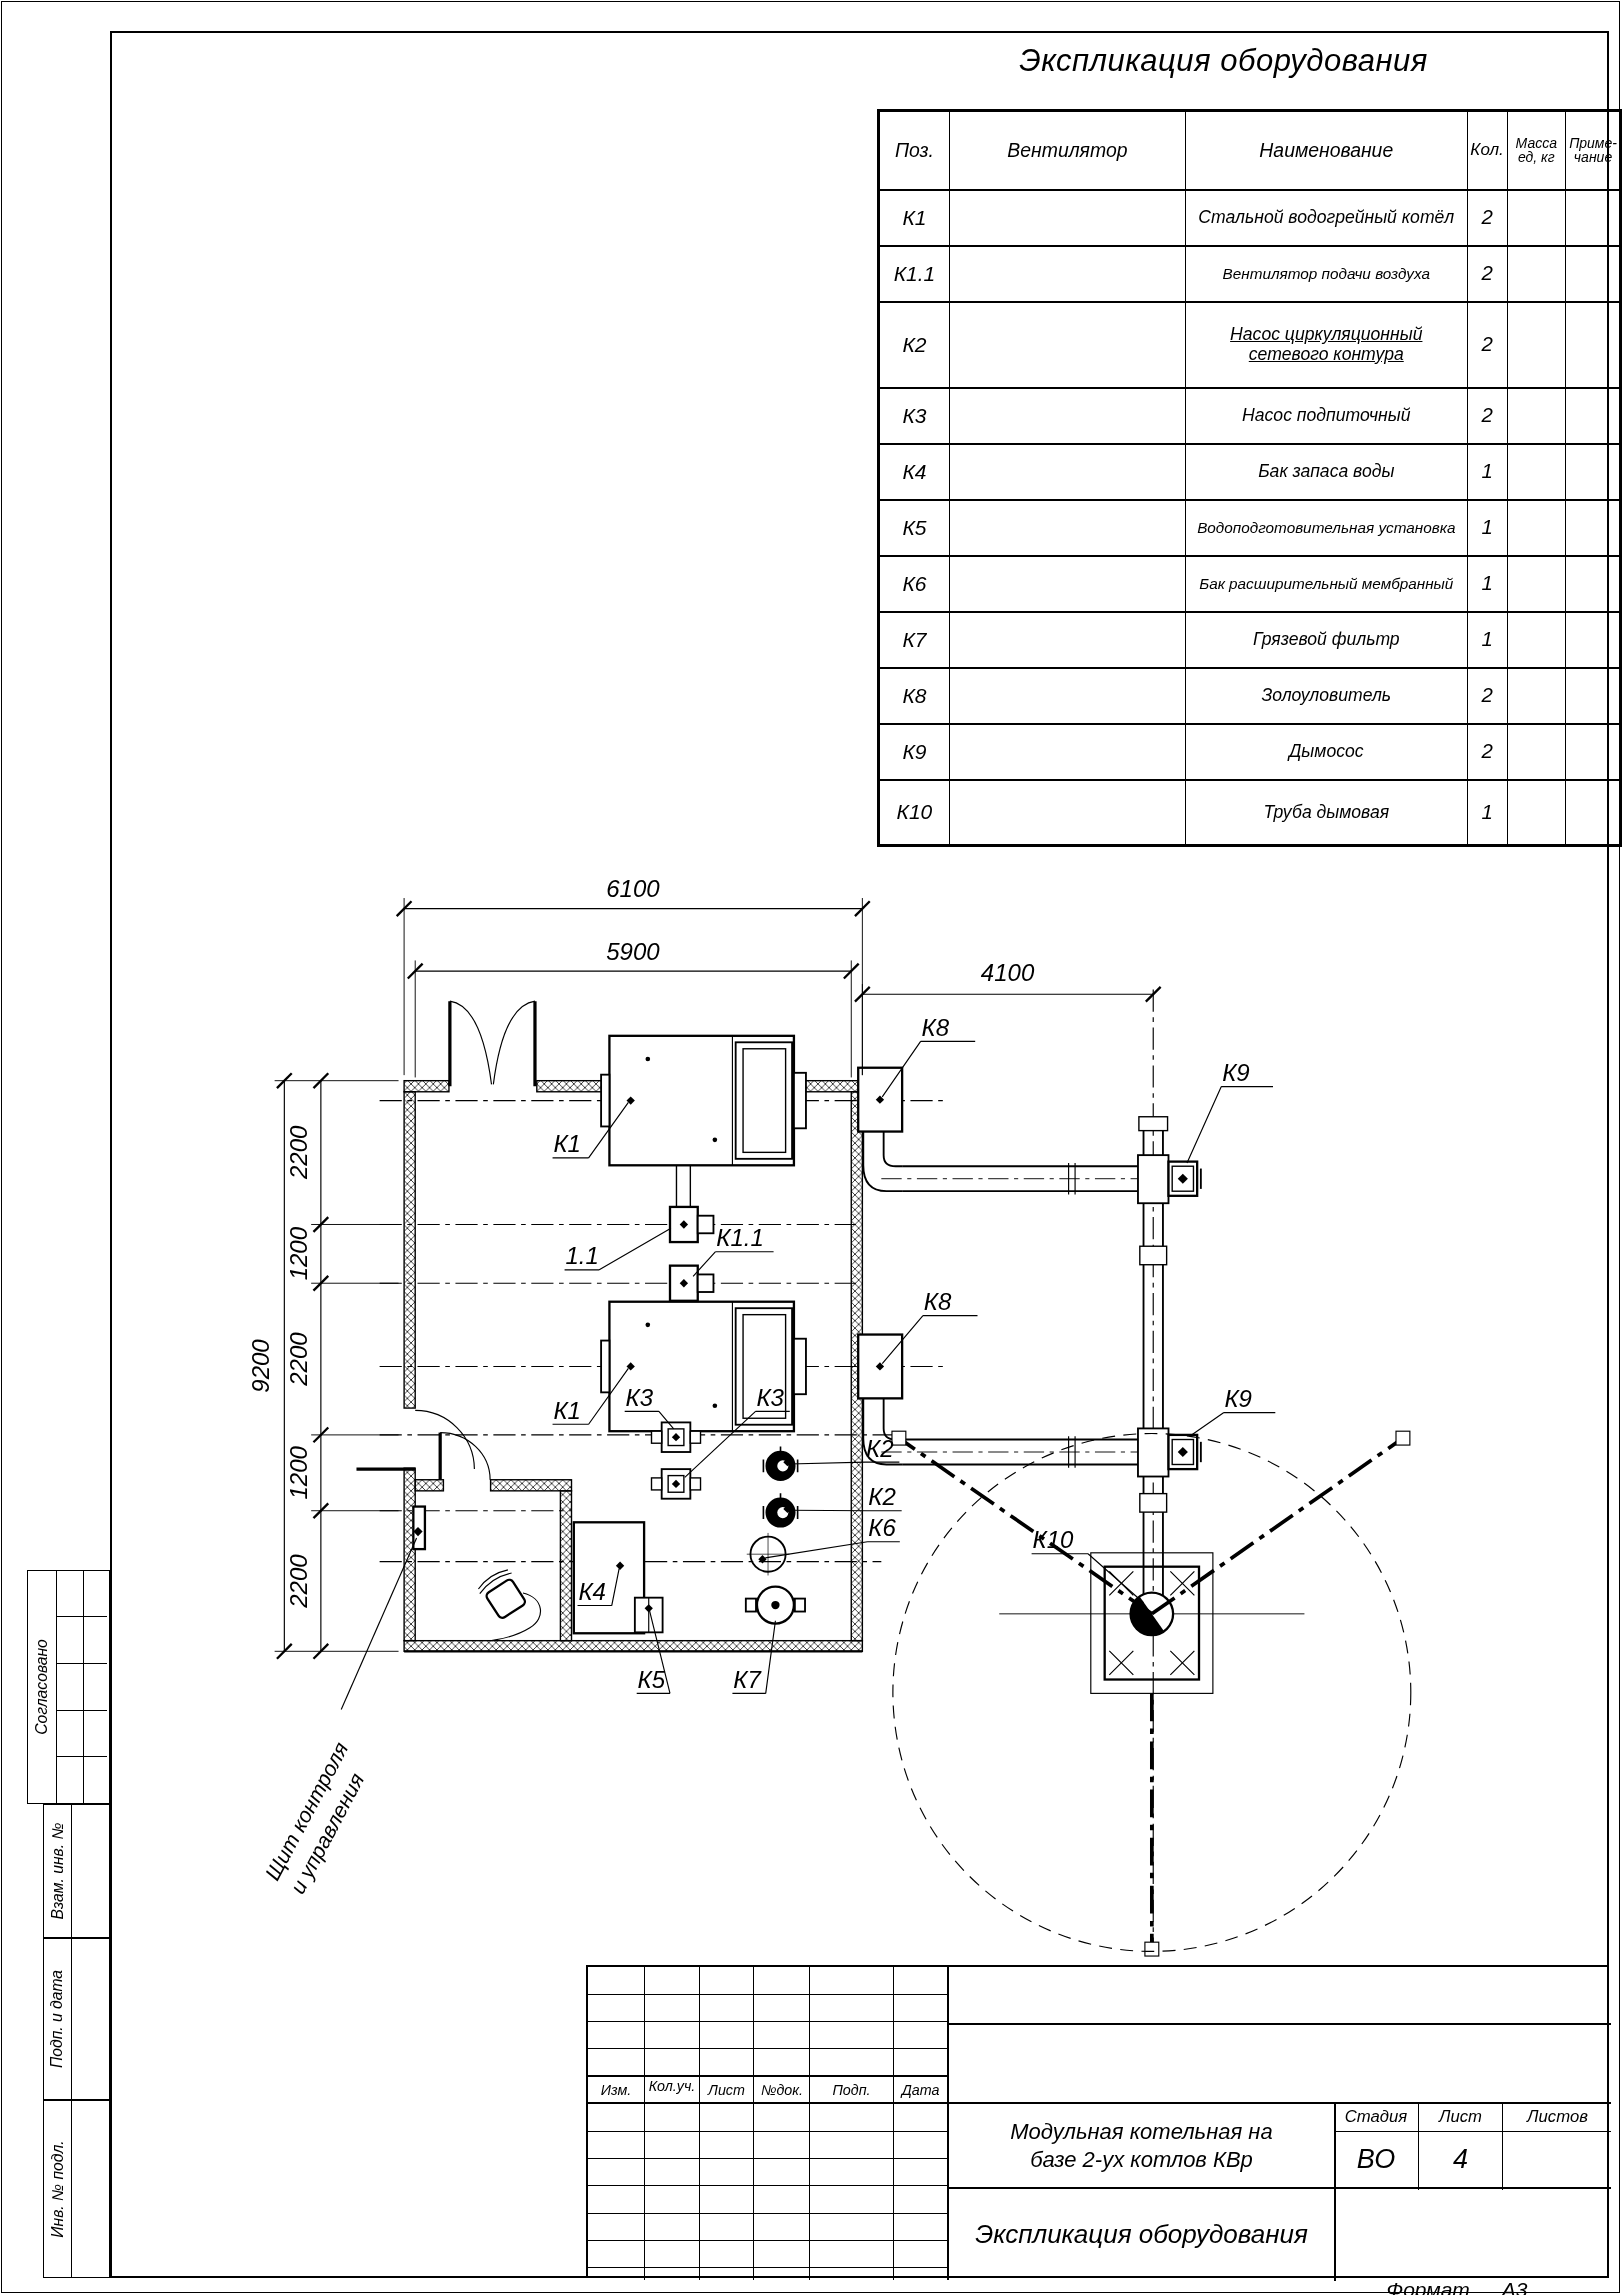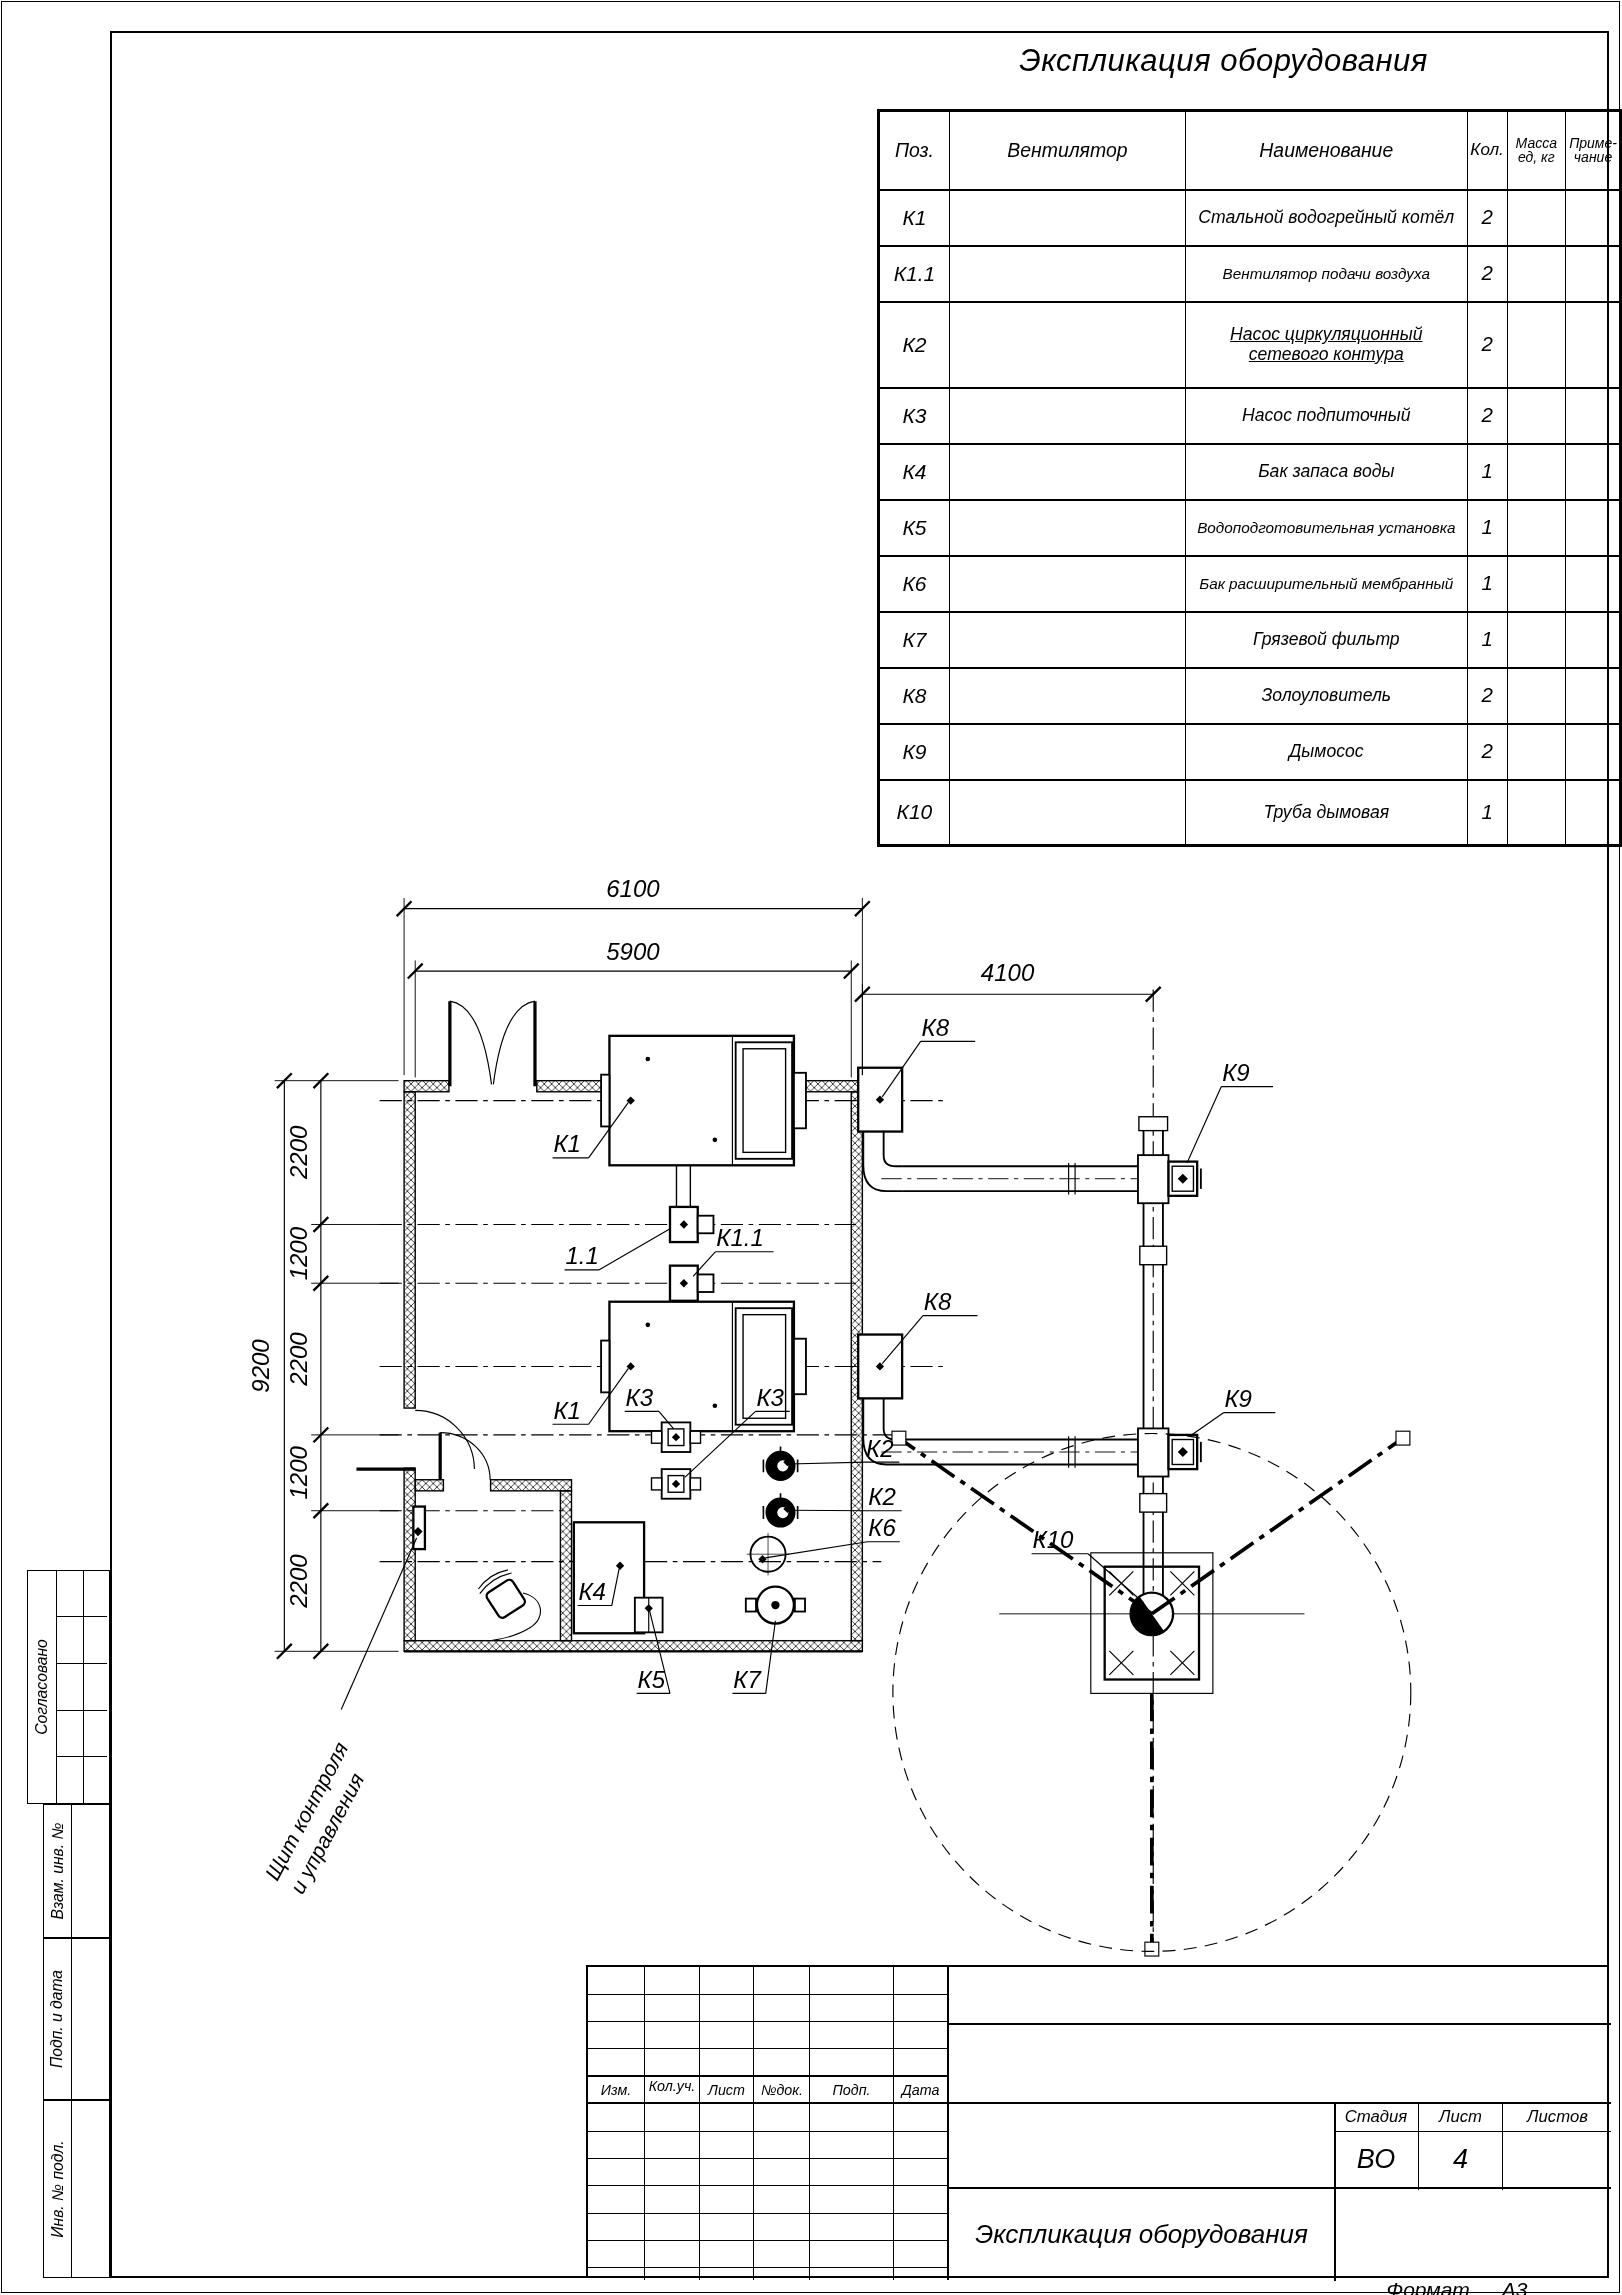--- a/index.html
+++ b/index.html
@@ -526,20 +526,26 @@
     <div class="cell rev-h" style="left:306px; top:110px; width:53px; height:25px">Дата</div>
 
     <div class="ln" style="left:361px; top:56px; width:662px; height:1.9px"></div>
     <div class="ln" style="left:361px; top:135px; width:662px; height:2.3px"></div>
     <div class="ln" style="left:361px; top:220px; width:662px; height:2.3px"></div>
     <div class="ln" style="left:746px; top:135px; width:1.9px; height:179px"></div>
     <div class="ln" style="left:830px; top:135px; width:1.4px; height:88px"></div>
     <div class="ln" style="left:914px; top:135px; width:1.4px; height:88px"></div>
     <div class="ln" style="left:746px; top:164px; width:277px; height:1.4px"></div>
 
+    <div class="cell tb-title" style="left:361px; top:137px; width:385px; height:83px">
+      <div>
+        <div>Модульная котельная на</div>
+        <div>базе 2-ух котлов КВр</div>
+      </div>
+    </div>
 
     <div class="cell tb-lbl" style="left:747px; top:135px; width:82px; height:29px">Стадия</div>
     <div class="cell tb-lbl" style="left:831px; top:135px; width:83px; height:29px">Лист</div>
     <div class="cell tb-lbl" style="left:916px; top:135px; width:107px; height:29px">Листов</div>
     <div class="cell tb-val" style="left:747px; top:165px; width:82px; height:55px">ВО</div>
     <div class="cell tb-val" style="left:831px; top:165px; width:83px; height:55px">4</div>
     <div class="cell tb-val" style="left:916px; top:165px; width:107px; height:55px"></div>
 
     <div class="cell tb-sub" style="left:361px; top:222px; width:385px; height:91px">Экспликация оборудования</div>
   </div>

